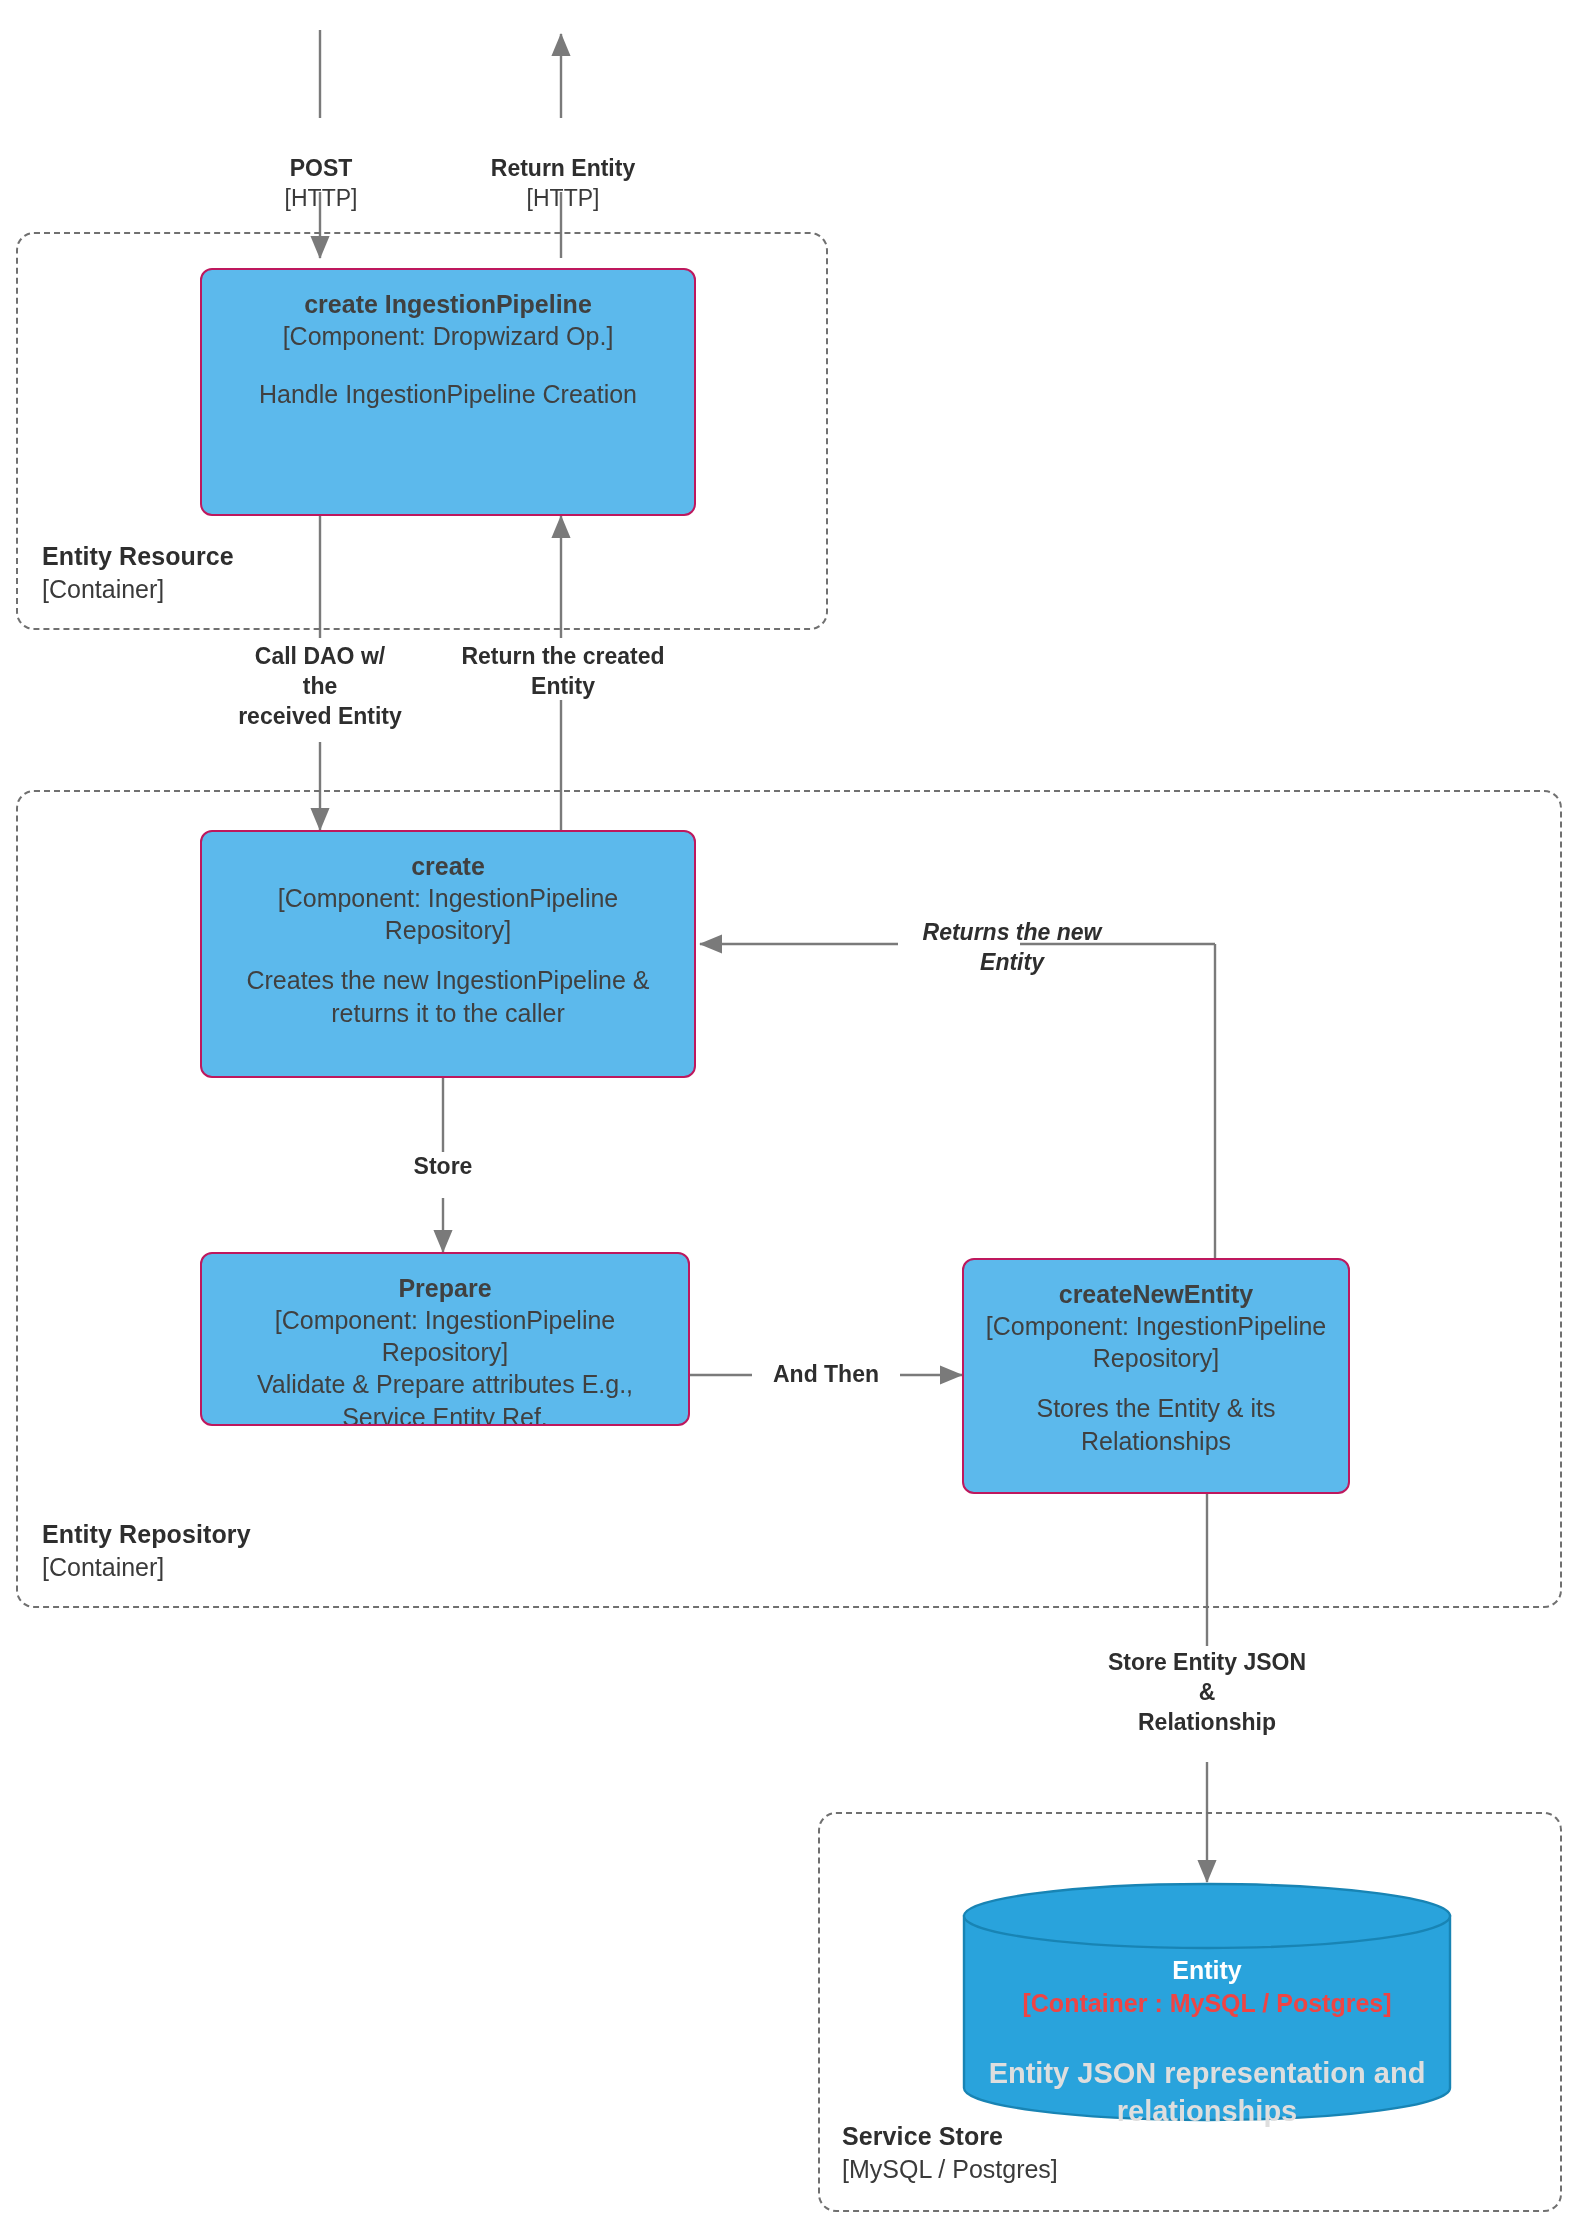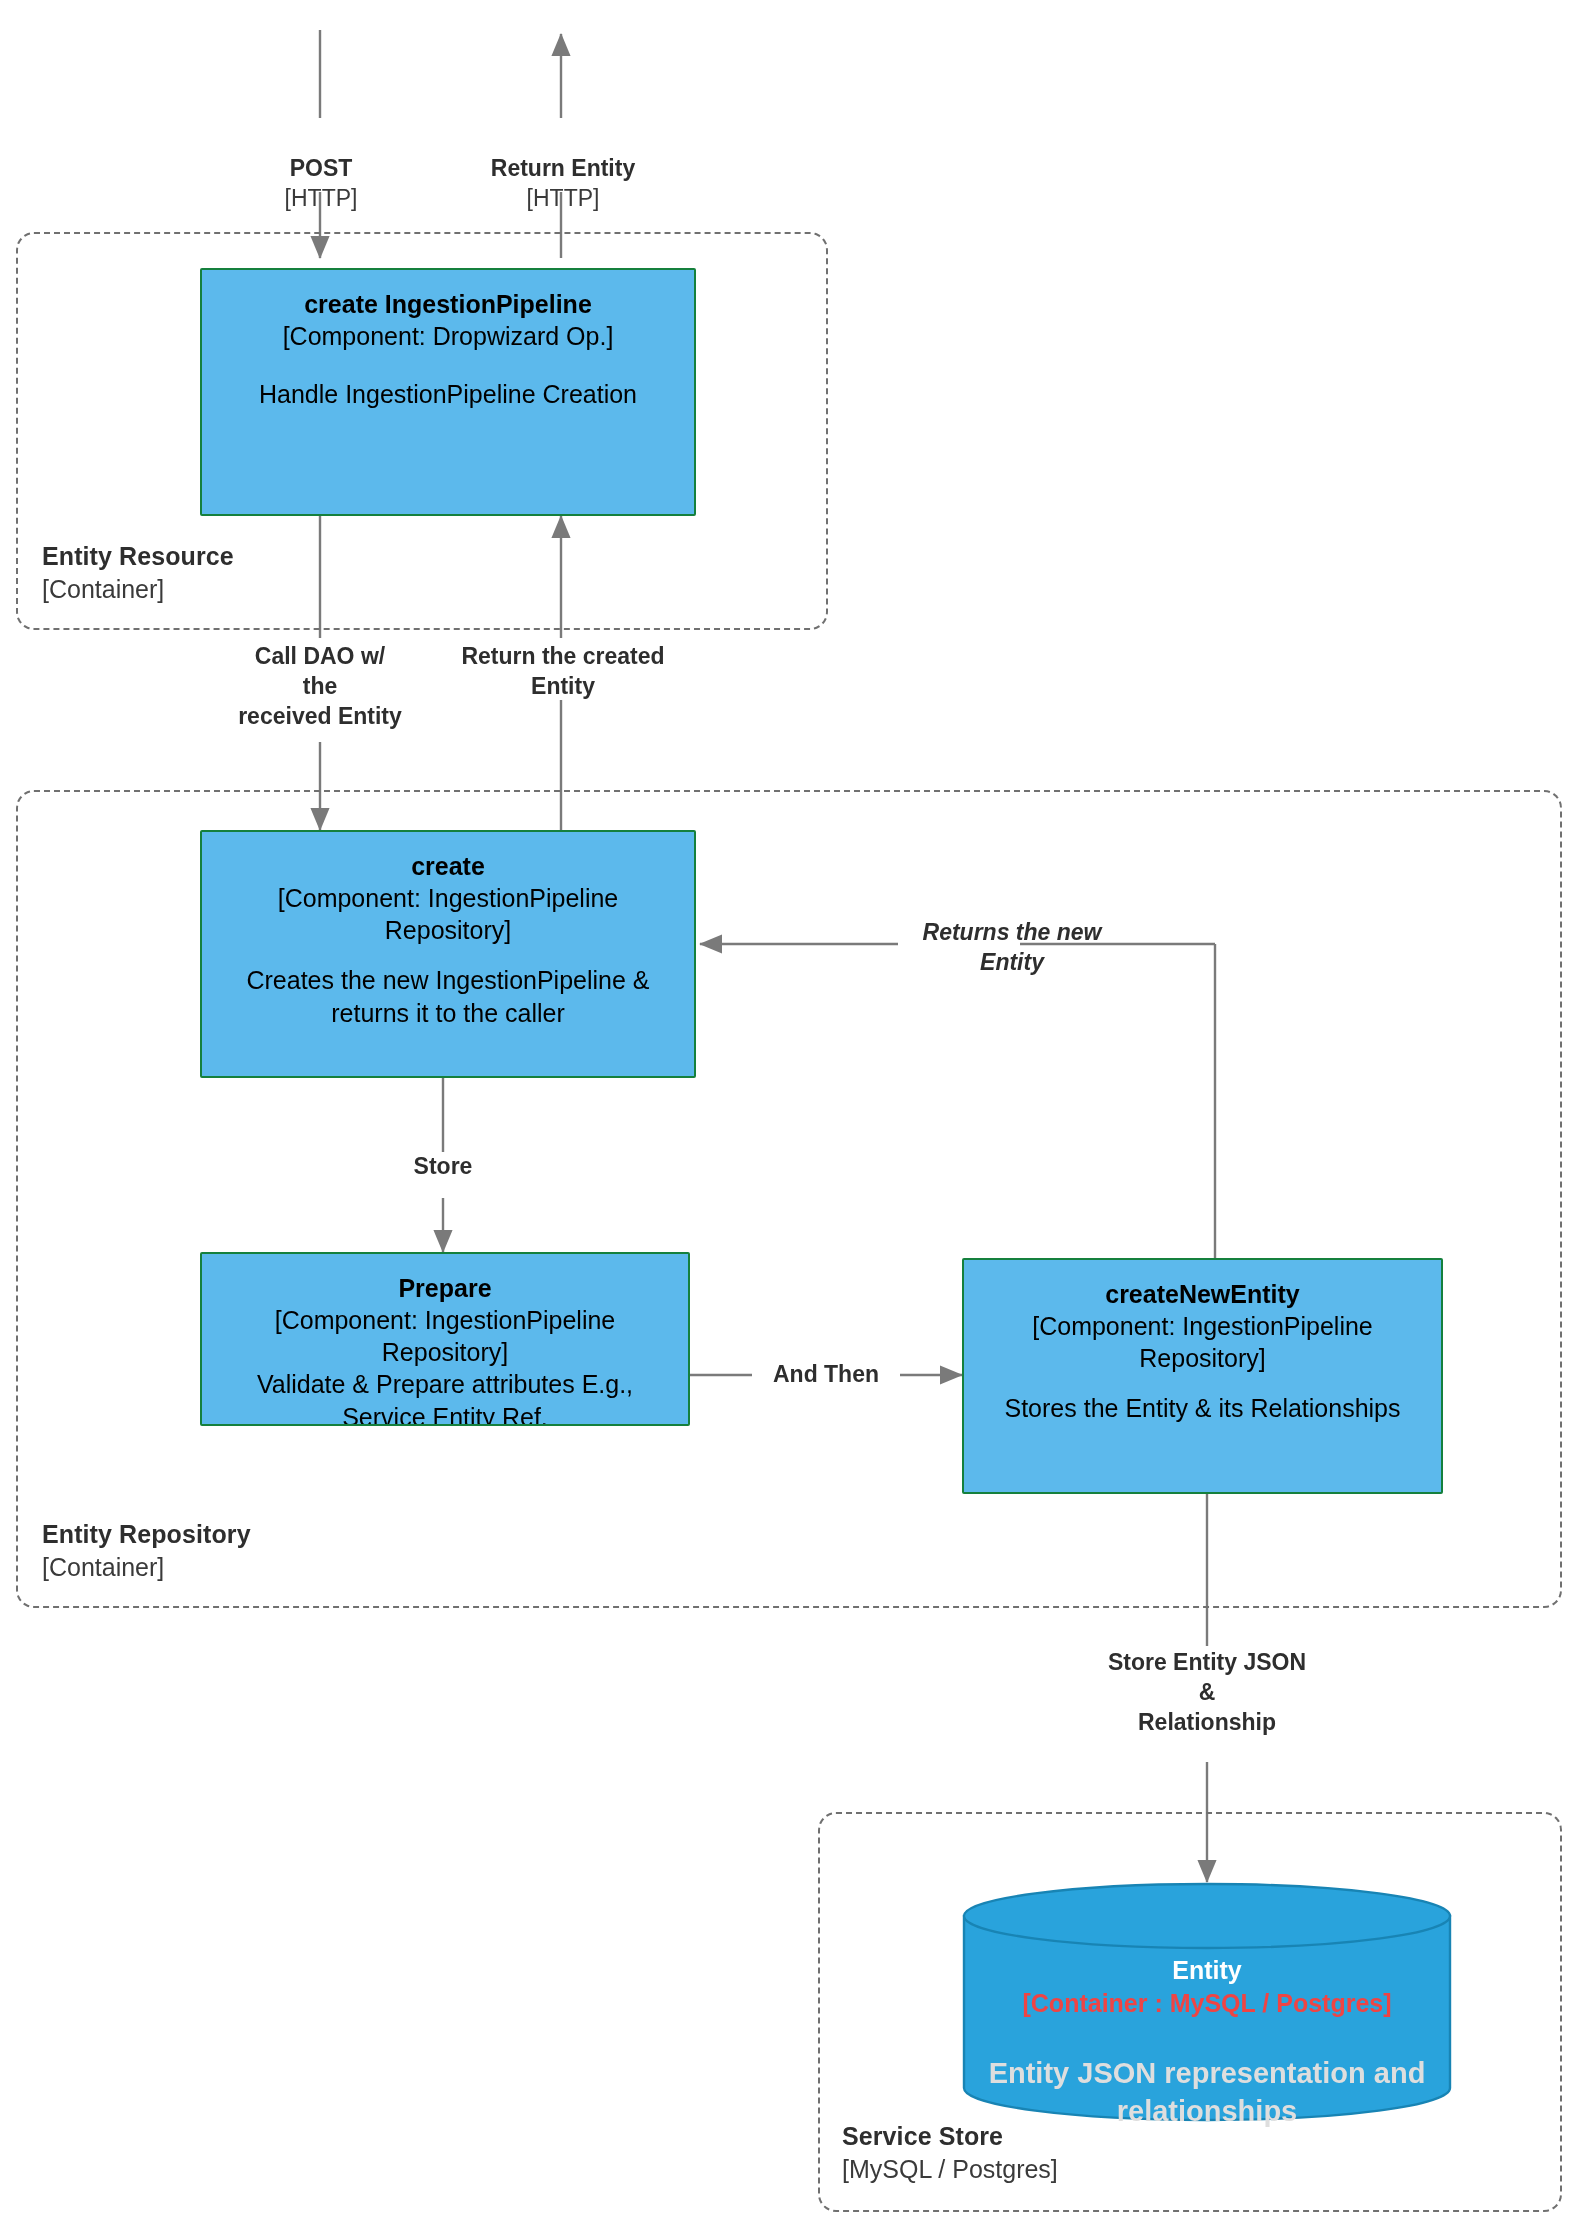--- a/index.html
+++ b/index.html
@@ -53,23 +53,23 @@
     font-size: 25px;
     font-weight: normal;
     color: #3a3a3a;
   }
 
   
   .component {
     position: absolute;
     box-sizing: border-box;
     background: #5CB9EC;
-    border: 2px solid #15803d;
-    border-radius: 2px;
-    color: #000000;
+    border: 2px solid #be185d;
+    border-radius: 12px;
+    color: #404040;
     display: flex;
     flex-direction: column;
     align-items: center;
     justify-content: flex-start;
     text-align: center;
     padding: 18px 12px 14px 12px;
     overflow: hidden;
   }
   .component .c-title {
     font-size: 25px;
@@ -264,21 +264,21 @@
     <span class="c-desc">Creates the new IngestionPipeline &amp; returns it to the caller</span>
   </div>
 
   <div class="component" style="left:200px; top:1252px; width:490px; height:174px;">
     <span class="c-title">Prepare</span>
     <span class="c-tech">[Component: IngestionPipeline Repository]</span>
     <div class="spacer-xs"></div>
     <span class="c-desc">Validate &amp; Prepare attributes E.g., Service Entity Ref.</span>
   </div>
 
-  <div class="component" style="left:962px; top:1258px; width:481px; height:236px;">
+  <div class="component" style="left:962px; top:1258px; width:388px; height:236px;">
     <span class="c-title">createNewEntity</span>
     <span class="c-tech">[Component: IngestionPipeline Repository]</span>
     <div class="spacer-xs"></div>
     <span class="c-desc">Stores the Entity &amp; its Relationships</span>
   </div>
 
   <div class="db-wrap" style="left:962px; top:1882px; width:490px; height:240px;">
     <svg class="cylinder" viewBox="0 0 490 240" preserveAspectRatio="none" xmlns="http://www.w3.org/2000/svg">
       <path d="M2,34 L2,206 A243,32 0 0 0 488,206 L488,34 Z" fill="#29A3DC" stroke="#1884B4" stroke-width="2.4"></path>
       <ellipse cx="245" cy="34" rx="243" ry="32" fill="#29A3DC" stroke="#1884B4" stroke-width="2.4"></ellipse>

